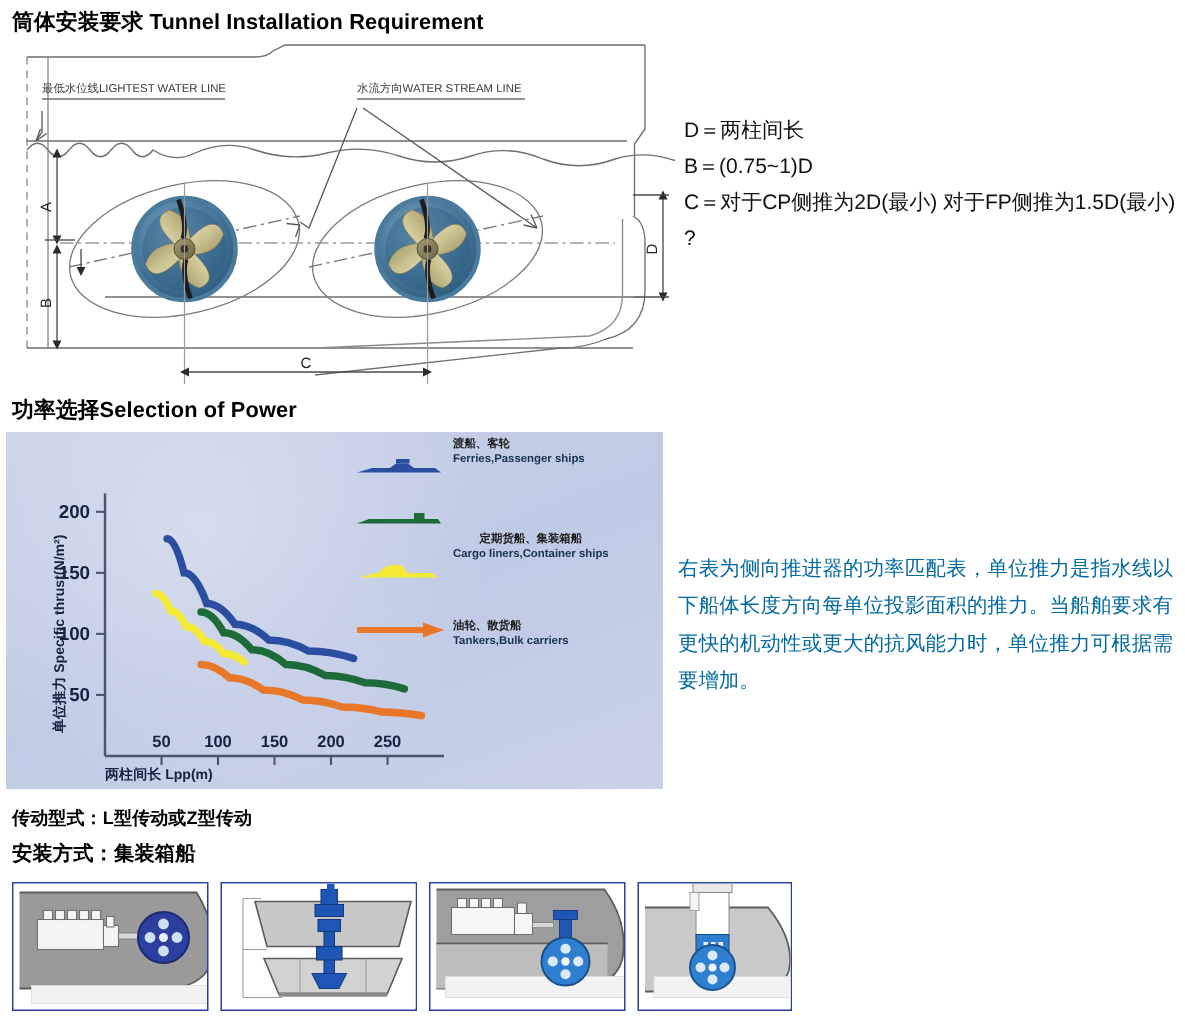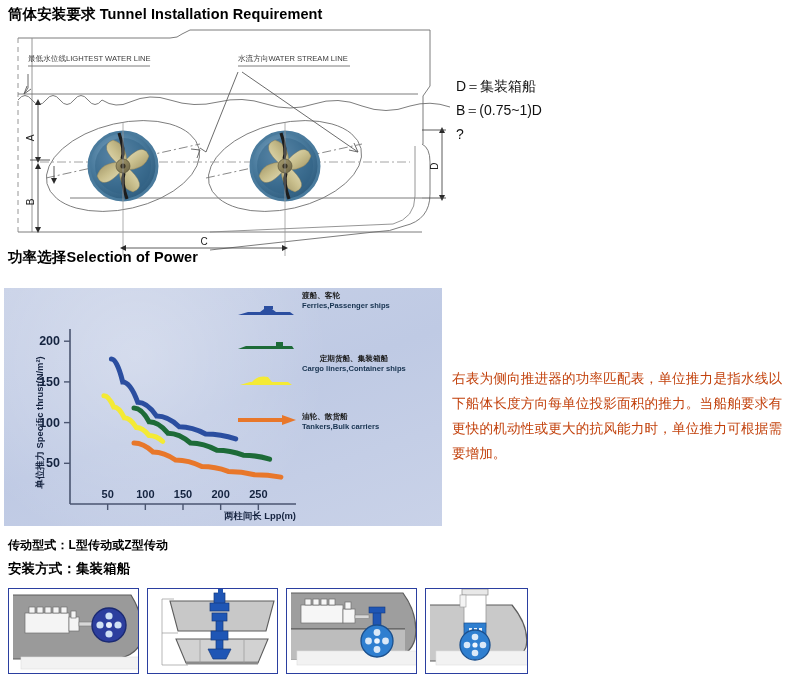--- a/index.html
+++ b/index.html
@@ -18,21 +18,21 @@
   
   .heading {
     position: absolute;
     font-weight: bold;
     font-size: 14.5px;
     letter-spacing: 0.1px;
     white-space: nowrap;
     color: #000;
   }
   #h-tunnel { left: 8px;  top: 5px; }
-  #h-power  { left: 8px;  top: 248px; text-align: right; }
+  #h-power  { left: 8px;  top: 264px; text-align: right; }
   #t-drive  { left: 8px;  top: 537px; font-size: 12px; }
   #t-mount  { left: 8px;  top: 560px; font-size: 13.5px; }
 
   
   #tech-drawing {
     position: absolute;
     left: 10px; top: 26px;
     width: 440px; height: 230px;
   }
   #tech-drawing svg { display: block; }
@@ -71,21 +71,21 @@
   }
   .legend-item { position: absolute; }
 
   
   #right-note {
     position: absolute;
     left: 452px; top: 366px;
     width: 330px;
     font-size: 13.6px;
     line-height: 25px;
-    color: #c2410c;
+    color: #0369a1;
     text-align: justify;
   }
 
   
   #photo-strip {
     position: absolute;
     left: 8px; top: 588px;
     width: 520px; height: 86px;
     display: flex;
     gap: 8px;
@@ -245,22 +245,23 @@
       <path d="M272 219 L278 222 L272 225 Z" fill="#2a2a2a" stroke="none"></path>
     </g>
     <text x="194" y="219" font-size="10" fill="#222" text-anchor="middle" font-family="Liberation Sans, sans-serif">C</text>
   </svg>
 
   <div style="position:absolute;left:18px;top:28px;font-size:7.6px;color:#3a3a3a;white-space:nowrap;">最低水位线LIGHTEST WATER LINE</div>
   <div style="position:absolute;left:228px;top:28px;font-size:7.6px;color:#3a3a3a;white-space:nowrap;">水流方向WATER STREAM LINE</div>
 </div>
 
 <div id="formulas">
-  <div class="frow">D＝集装箱船</div>
+  <div class="frow">D＝两柱间长</div>
   <div class="frow">B＝(0.75~1)D</div>
+  <div class="frow">C＝对于CP侧推为2D(最小) 对于FP侧推为1.5D(最小)</div>
   <div class="frow">?</div>
 </div>
 
 <div class="heading" id="h-power">功率选择Selection of Power</div>
 
 <div id="chart-panel">
   <svg id="chart-svg" width="438" height="238" viewBox="0 0 438 238" xmlns="http://www.w3.org/2000/svg">
     <g id="chart-axes" stroke="#4a5570" stroke-width="1.6" fill="none">
       <path d="M66 41 L66 216"></path>
       <path d="M66 216 L292 216"></path>
@@ -290,21 +291,21 @@
     <g id="chart-series" fill="none" stroke-linecap="round">
         <path d="M107.4 71.1 Q113.1 71.1 118.7 93.9 Q126.3 93.9 133.8 114.3 Q143.2 114.3 152.6 128.1 Q163.9 128.1 175.2 138.7 Q188.4 138.7 201.6 146.0 Q216.7 146.0 231.7 150.9" stroke="#2b4ea0" stroke-width="5" fill="none" stroke-linecap="round"></path>
         <path d="M130.0 120.0 Q137.6 120.0 145.1 133.8 Q154.5 133.8 163.9 145.2 Q175.2 145.2 186.5 155.0 Q199.7 155.0 212.9 162.3 Q226.1 162.3 239.3 167.2 Q252.4 167.2 265.6 171.2" stroke="#1d6b38" stroke-width="5" fill="none" stroke-linecap="round"></path>
         <path d="M99.9 107.7 Q104.8 107.7 109.7 119.1 Q115.0 119.1 120.2 129.7 Q126.3 129.7 132.3 139.5 Q138.7 139.5 145.1 147.6 Q151.9 147.6 158.7 153.3" stroke="#f4ea35" stroke-width="5" fill="none" stroke-linecap="round"></path>
         <path d="M130.0 155.0 Q139.4 155.0 148.9 163.9 Q160.2 163.9 171.5 172.0 Q184.7 172.0 197.8 178.6 Q211.0 178.6 224.2 183.4 Q237.4 183.4 250.6 186.7 Q263.8 186.7 276.9 189.1" stroke="#e8772a" stroke-width="5" fill="none" stroke-linecap="round"></path>
       </g>
   </svg>
 
   <div style="position:absolute;left:-44px;top:128px;width:160px;transform:rotate(-90deg);
               text-align:center;font-size:9.4px;font-weight:bold;color:#15233f;white-space:nowrap;">单位推力 Specific thrust(N/m²)</div>
-  <div style="position:absolute;left:66px;top:222px;width:226px;text-align:right;
+  <div style="position:absolute;left:66px;top:222px;width:226px;text-align:left;
               font-size:9.4px;font-weight:bold;color:#15233f;white-space:nowrap;">两柱间长 Lpp(m)</div>
 
   <div class="legend-item" style="left:232px;top:17px;">
     <svg width="62" height="13">
       <path d="M2 10 L58 10 L54 7 L40 7 L36 4 L28 4 L24 7 L12 7 Z" fill="#2b4ea0"></path>
       <rect x="28" y="1" width="9" height="3" fill="#2b4ea0"></rect>
     </svg>
   </div>
   <div class="legend-item" style="left:298px;top:3px;">
     <div class="legend-zh">渡船、客轮</div>

